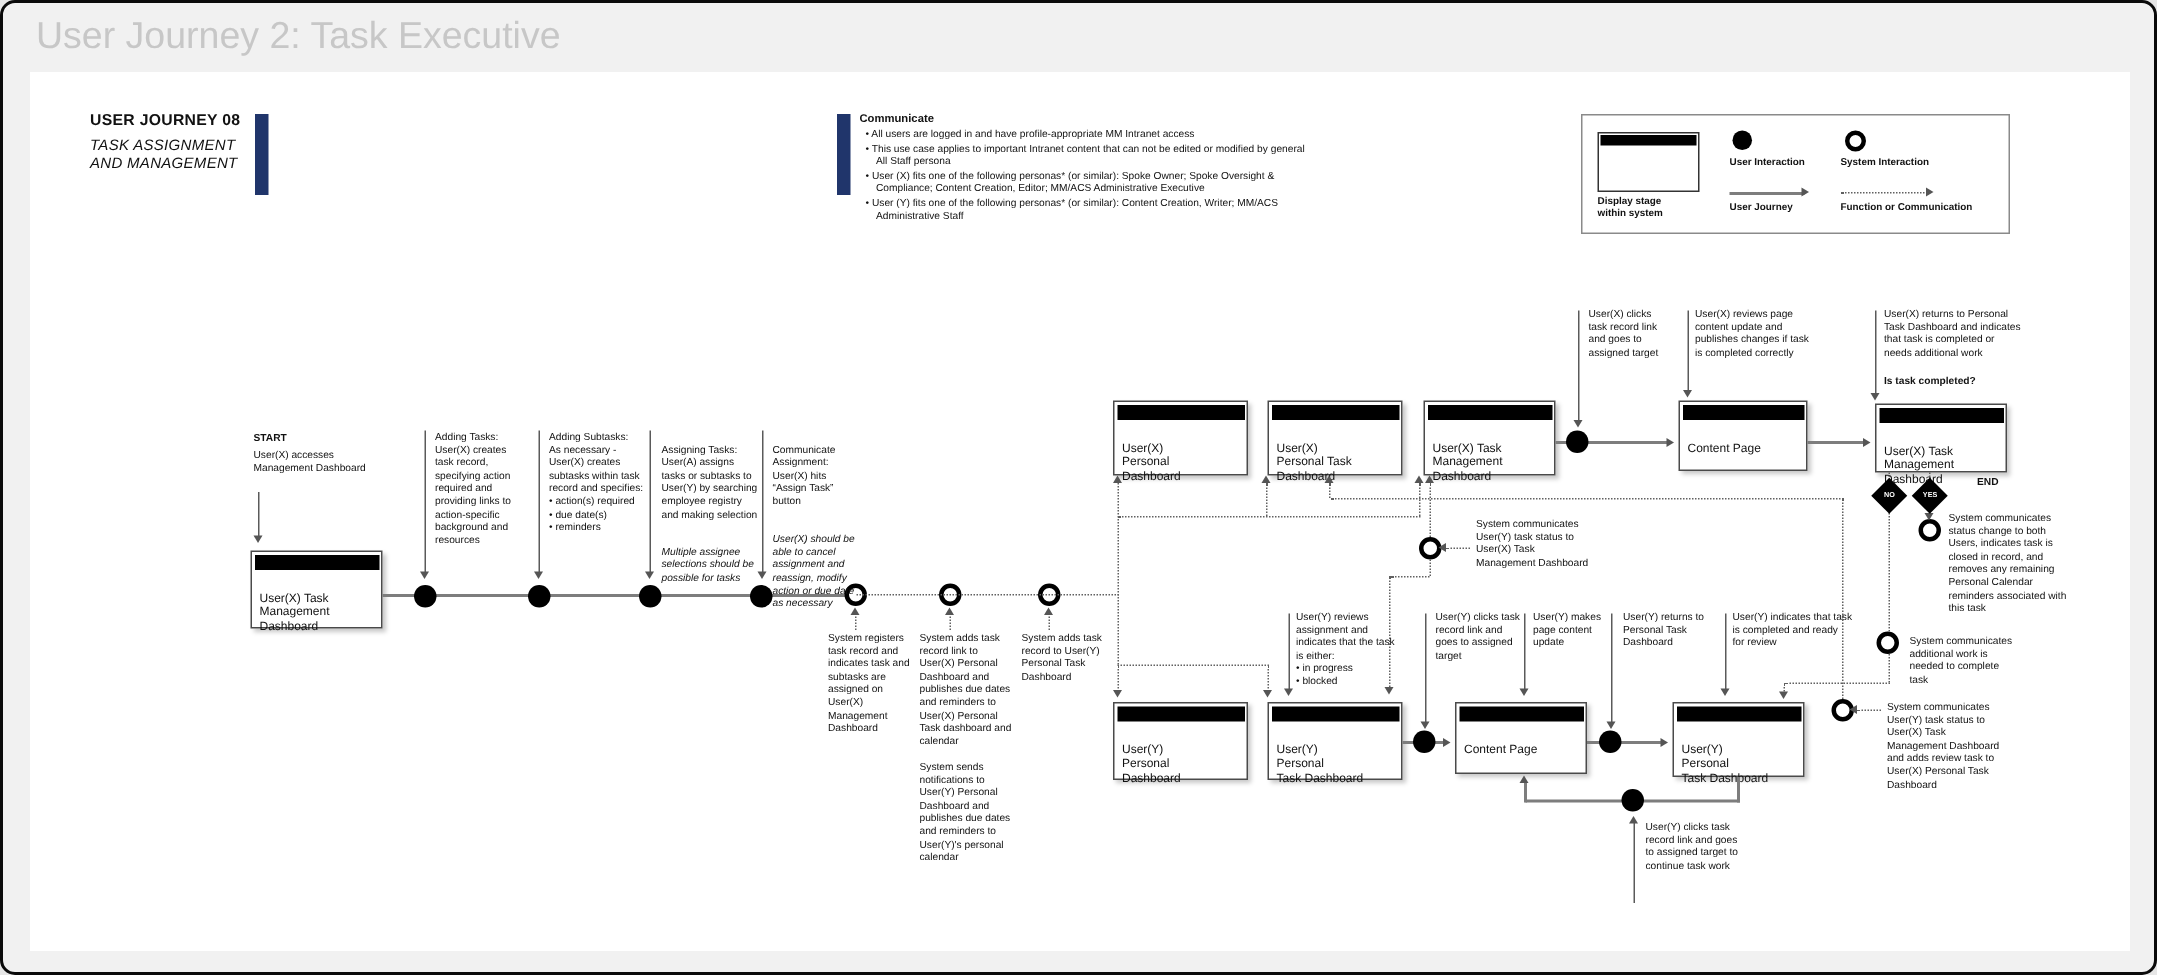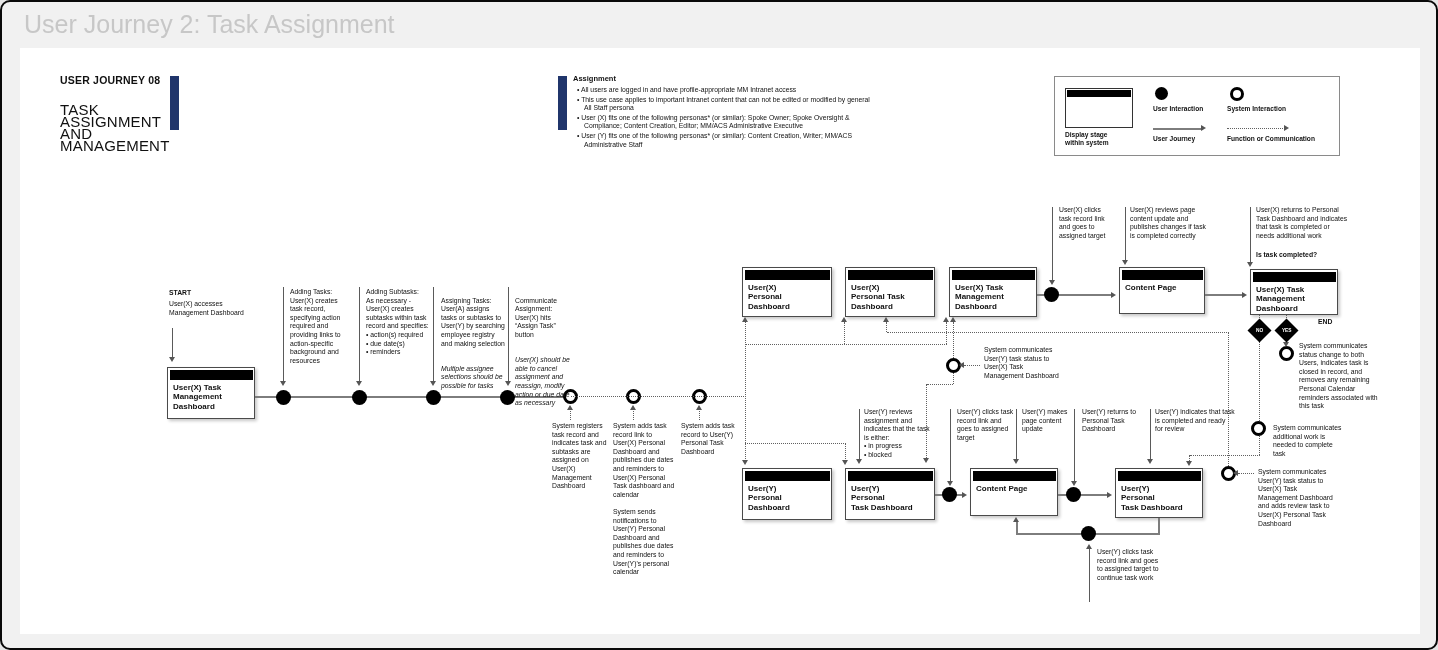--- a/index.html
+++ b/index.html
@@ -5,36 +5,36 @@
   html,body{margin:0;padding:0;background:#e6e6e6;}
   #frame{position:relative;width:1438px;height:650px;background:#f1f1f1;border:2px solid #0a0a0a;
          border-radius:10px;overflow:hidden;box-sizing:border-box;
          font-family:"Liberation Sans",sans-serif;color:#111;}
   .abs{position:absolute;}
   #page-title{position:absolute;left:22px;top:8px;font-size:25px;color:#c7c7c7;font-weight:500;}
   #canvas{position:absolute;left:18px;top:46px;width:1400px;height:586px;background:#ffffff;}
 
   
   .uj-id{font-size:10.5px;font-weight:bold;letter-spacing:.2px;}
-  .uj-sub{font-size:15px;margin-top:18px;letter-spacing:.2px;line-height:12px;white-space:pre-line;}
+  .uj-sub{font-size:10px;margin-top:6px;letter-spacing:.2px;line-height:12px;white-space:pre-line;font-style:italic;}
   .navybar{position:absolute;width:9px;height:54px;}
   .sec-h{font-size:7.5px;font-weight:bold;margin:0 0 3px 0;}
   .sec-p{font-size:7px;line-height:9px;margin:0;}
   ul.assume{margin:0;padding:0 0 0 4px;list-style:none;font-size:6.8px;line-height:8.6px;}
   ul.assume li{padding-left:7px;text-indent:-7px;margin-bottom:1px;}
   ul.assume li::before{content:"•  ";}
 
   
   #legend{position:absolute;left:1052px;top:74px;width:284px;height:78px;border:1px solid #8a8a8a;background:#fff;}
   .leg-lbl{position:absolute;font-size:6.6px;font-weight:bold;line-height:8.4px;white-space:pre-line;}
 
   
   .stage{position:absolute;background:#fff;border:1px solid #4a4a4a;box-shadow:2px 2px 3px rgba(0,0,0,.22);box-sizing:border-box;}
   .stage .bar{height:10px;background:#000;margin:1.5px 1.5px 0 1.5px;}
-  .stage .lbl{font-weight:bold;font-size:8px;line-height:9.6px;padding:3px 0 0 5px;white-space:pre-line;}
+  .stage .lbl{font-weight:normal;font-size:8px;line-height:9.6px;padding:14px 0 0 5px;white-space:pre-line;}
   .hl{position:absolute;height:2px;background:#7d7d7d;}
   .vl{position:absolute;width:2px;background:#7d7d7d;}
   .pv{position:absolute;width:1px;background:#5a5a5a;}
   .hd{position:absolute;height:0;border-top:1.5px dotted #606060;}
   .vd{position:absolute;width:0;border-left:1.5px dotted #606060;}
   .dot{position:absolute;width:15px;height:15px;border-radius:50%;background:#000;}
   .odot{position:absolute;width:9px;height:9px;border-radius:50%;background:#fff;border:3px solid #000;}
   .arrD,.arrU,.arrL,.arrR{position:absolute;width:0;height:0;}
   .arrD{border-left:3.5px solid transparent;border-right:3.5px solid transparent;border-top:5px solid #555;}
   .arrU{border-left:3.5px solid transparent;border-right:3.5px solid transparent;border-bottom:5px solid #555;}
@@ -43,32 +43,32 @@
   .ann{position:absolute;font-size:6.8px;line-height:8.6px;white-space:pre-line;}
   .ann.bold{font-weight:bold;}
   .note{font-style:italic;margin-top:8px;}
   .dia{position:absolute;width:17px;height:17px;background:#000;transform:rotate(45deg);display:flex;align-items:center;justify-content:center;}
   .dia span{transform:rotate(-45deg);color:#fff;font-size:4.8px;font-weight:bold;}
 </style>
 </head>
 <body>
 
 <div id="frame">
-  <div id="page-title">User Journey 2: Task Assignment</div>
+  <div id="page-title">User Journey 2: Task Executive</div>
   <div id="canvas"></div>
 
   <div class="abs" style="left:58px;top:72px;width:105px;">
     <div class="uj-id">USER JOURNEY 08</div>
     <div class="uj-sub">TASK ASSIGNMENT
 AND MANAGEMENT</div>
   </div>
   <div class="navybar" style="left:168px;top:74px;background:#20356b;"></div>
   <div class="navybar" style="left:556px;top:74px;background:#20356b;"></div>
   <div class="abs" style="left:571px;top:72px;width:300px;">
-    <p class="sec-h">Assignment</p>
+    <p class="sec-h">Communicate</p>
     <ul class="assume">
       <li>All users are logged in and have profile-appropriate MM Intranet access</li>
       <li>This use case applies to important Intranet content that can not be edited or modified by general All Staff persona</li>
       <li>User (X) fits one of the following personas* (or similar): Spoke Owner; Spoke Oversight &amp; Compliance; Content Creation, Editor; MM/ACS Administrative Executive</li>
       <li>User (Y) fits one of the following personas* (or similar): Content Creation, Writer; MM/ACS Administrative Staff</li>
     </ul>
   </div>
 
   <div id="legend">
     <div class="abs" style="left:10px;top:11px;width:66px;height:38px;border:1px solid #333;">

